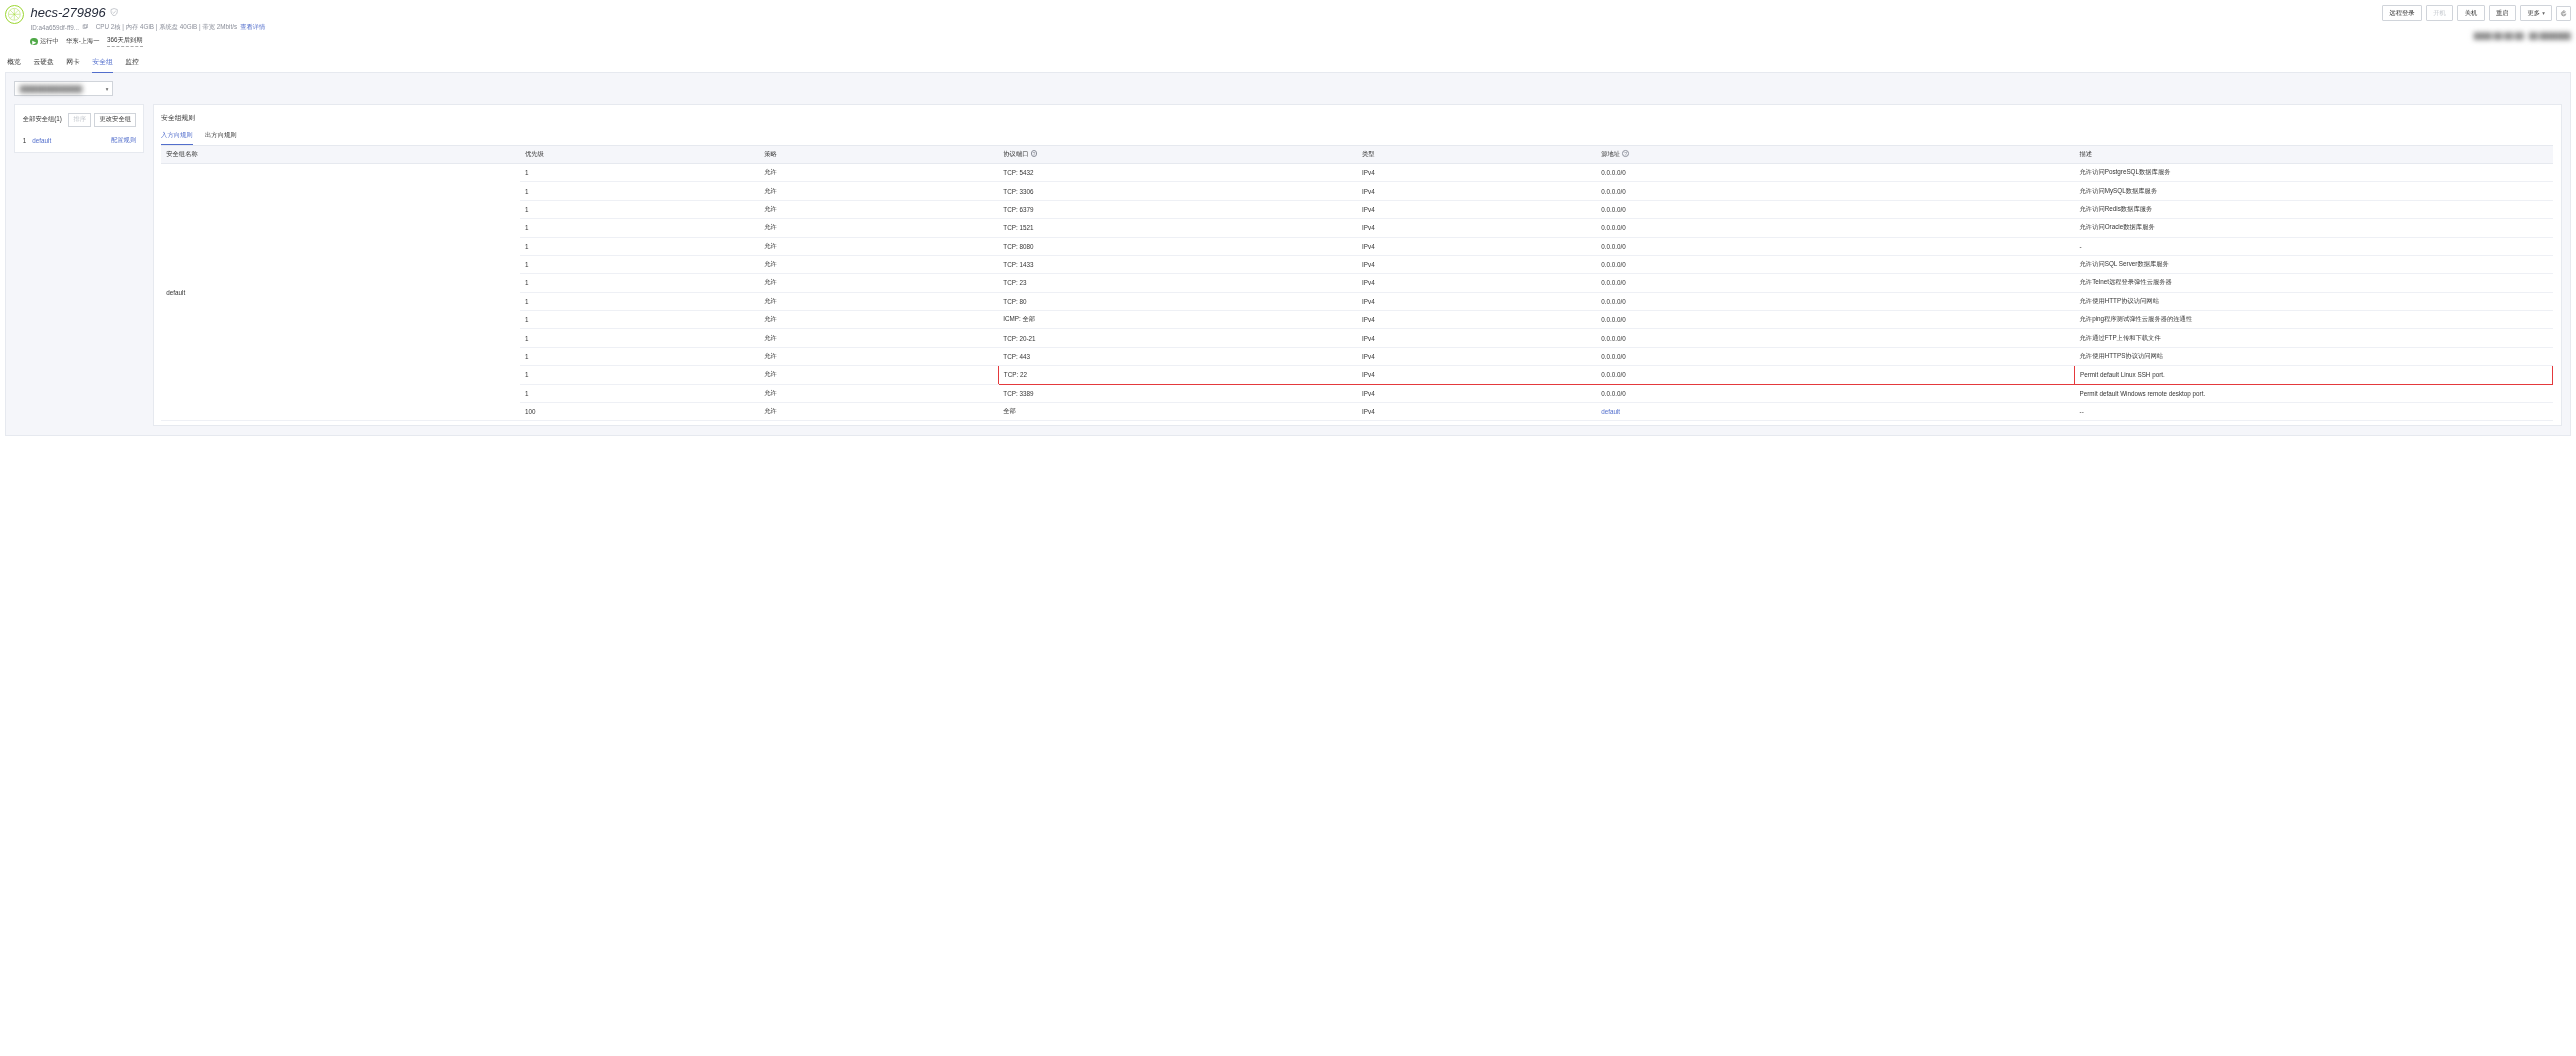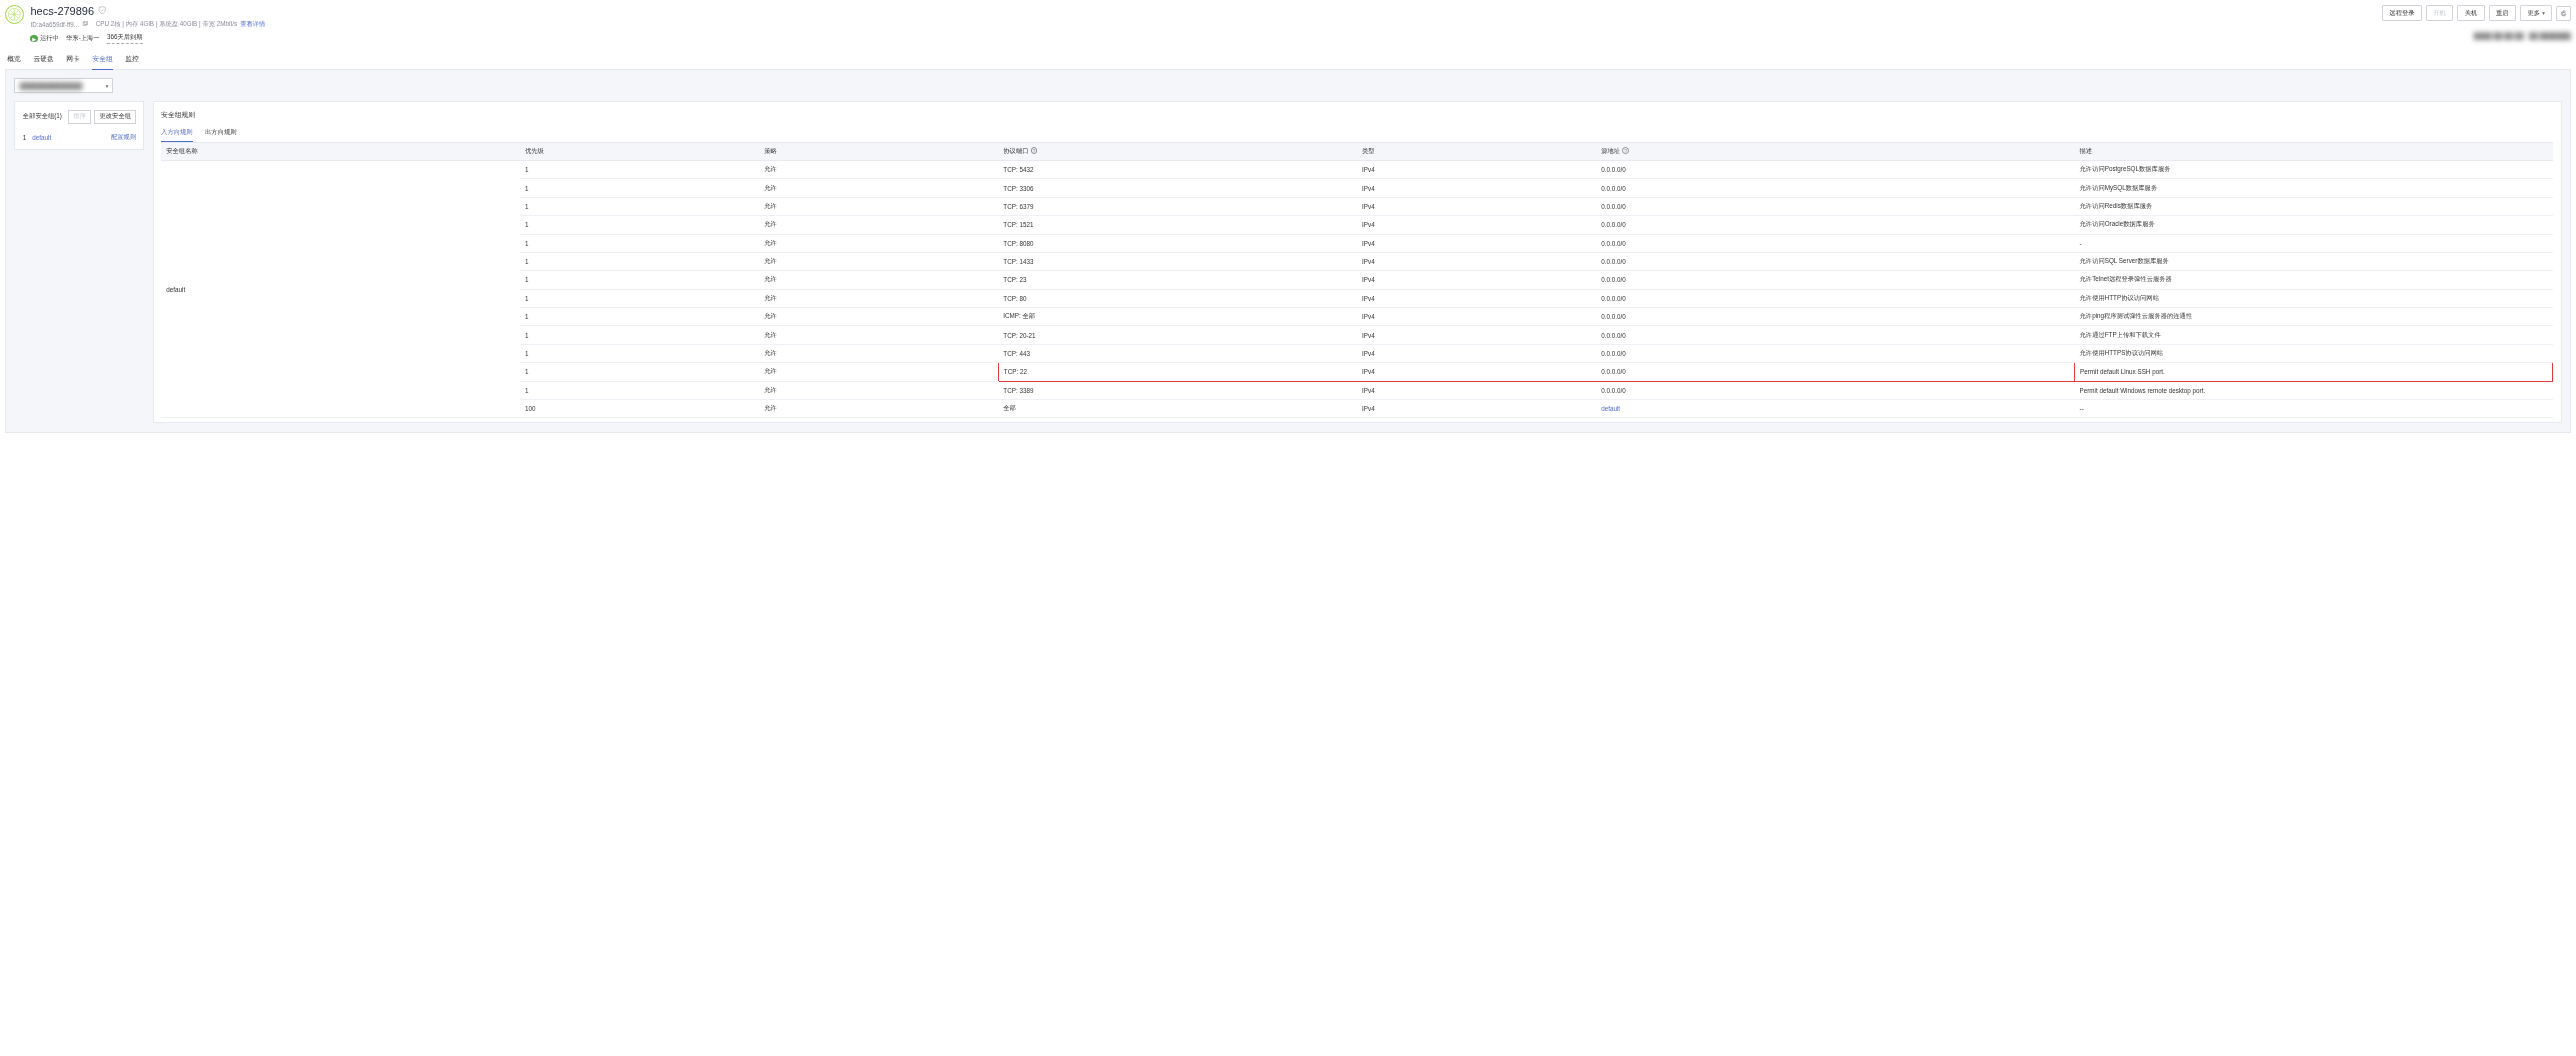--- a/index.html
+++ b/index.html
@@ -3,21 +3,21 @@
 <meta charset="utf-8">
 <style>
 * { box-sizing: border-box; margin: 0; padding: 0; }
 body { font-family: -apple-system, BlinkMacSystemFont, "Segoe UI", "Microsoft YaHei", sans-serif; font-size: 6.3px; color: #333; background: #fff; }
 .page { padding: 5.2px 5.2px 0 5.2px; }
 .header { display: flex; justify-content: space-between; align-items: flex-start; padding: 0 0 4.2px 0; }
 .header-left { display: flex; gap: 6.3px; }
 .avatar { width: 19px; height: 19px; border-radius: 50%; border: 1px solid #9bd62f; display: flex; align-items: center; justify-content: center; background: #fff; position: relative; }
 .avatar svg { width: 14.6px; height: 14.6px; }
 .title-row { display: flex; align-items: center; gap: 4.2px; }
-.h-title { font-size: 11px; font-weight: 500; color: #252b3a; }
+.h-title { font-size: 13px; font-weight: 500; color: #252b3a; font-style: italic; }
 .verify-icon { color: #8a8e99; font-size: 8.3px; }
 .meta-row { display: flex; align-items: center; gap: 3.1px; font-size: 6.3px; color: #8a8e99; margin-top: 3.1px; }
 .meta-row .copy-icon { color: #8a8e99; cursor: pointer; }
 .link-blue { color: #526ecc; cursor: pointer; }
 .status-row { display: flex; align-items: center; gap: 7.3px; margin-top: 4.2px; font-size: 6.3px; color: #333; }
 .status-dot { display:inline-flex; width:7.3px; height:7.3px; border-radius:50%; background:#50a948; color:#fff; align-items:center; justify-content:center; font-size:5.2px; }
 .dashed-underline { border-bottom: 0.5px dashed #aaa; padding-bottom: 0.5px; }
 .header-right { display: flex; flex-direction: column; align-items: flex-end; gap: 10.4px; }
 .btn-row { display: flex; gap: 4.2px; align-items: center; }
 .btn { border: 0.5px solid #d0d4da; background: #fff; padding: 2.6px 6.3px; font-size: 6.3px; cursor: pointer; border-radius: 1px; color: #333; min-width: 26px; text-align:center; }

